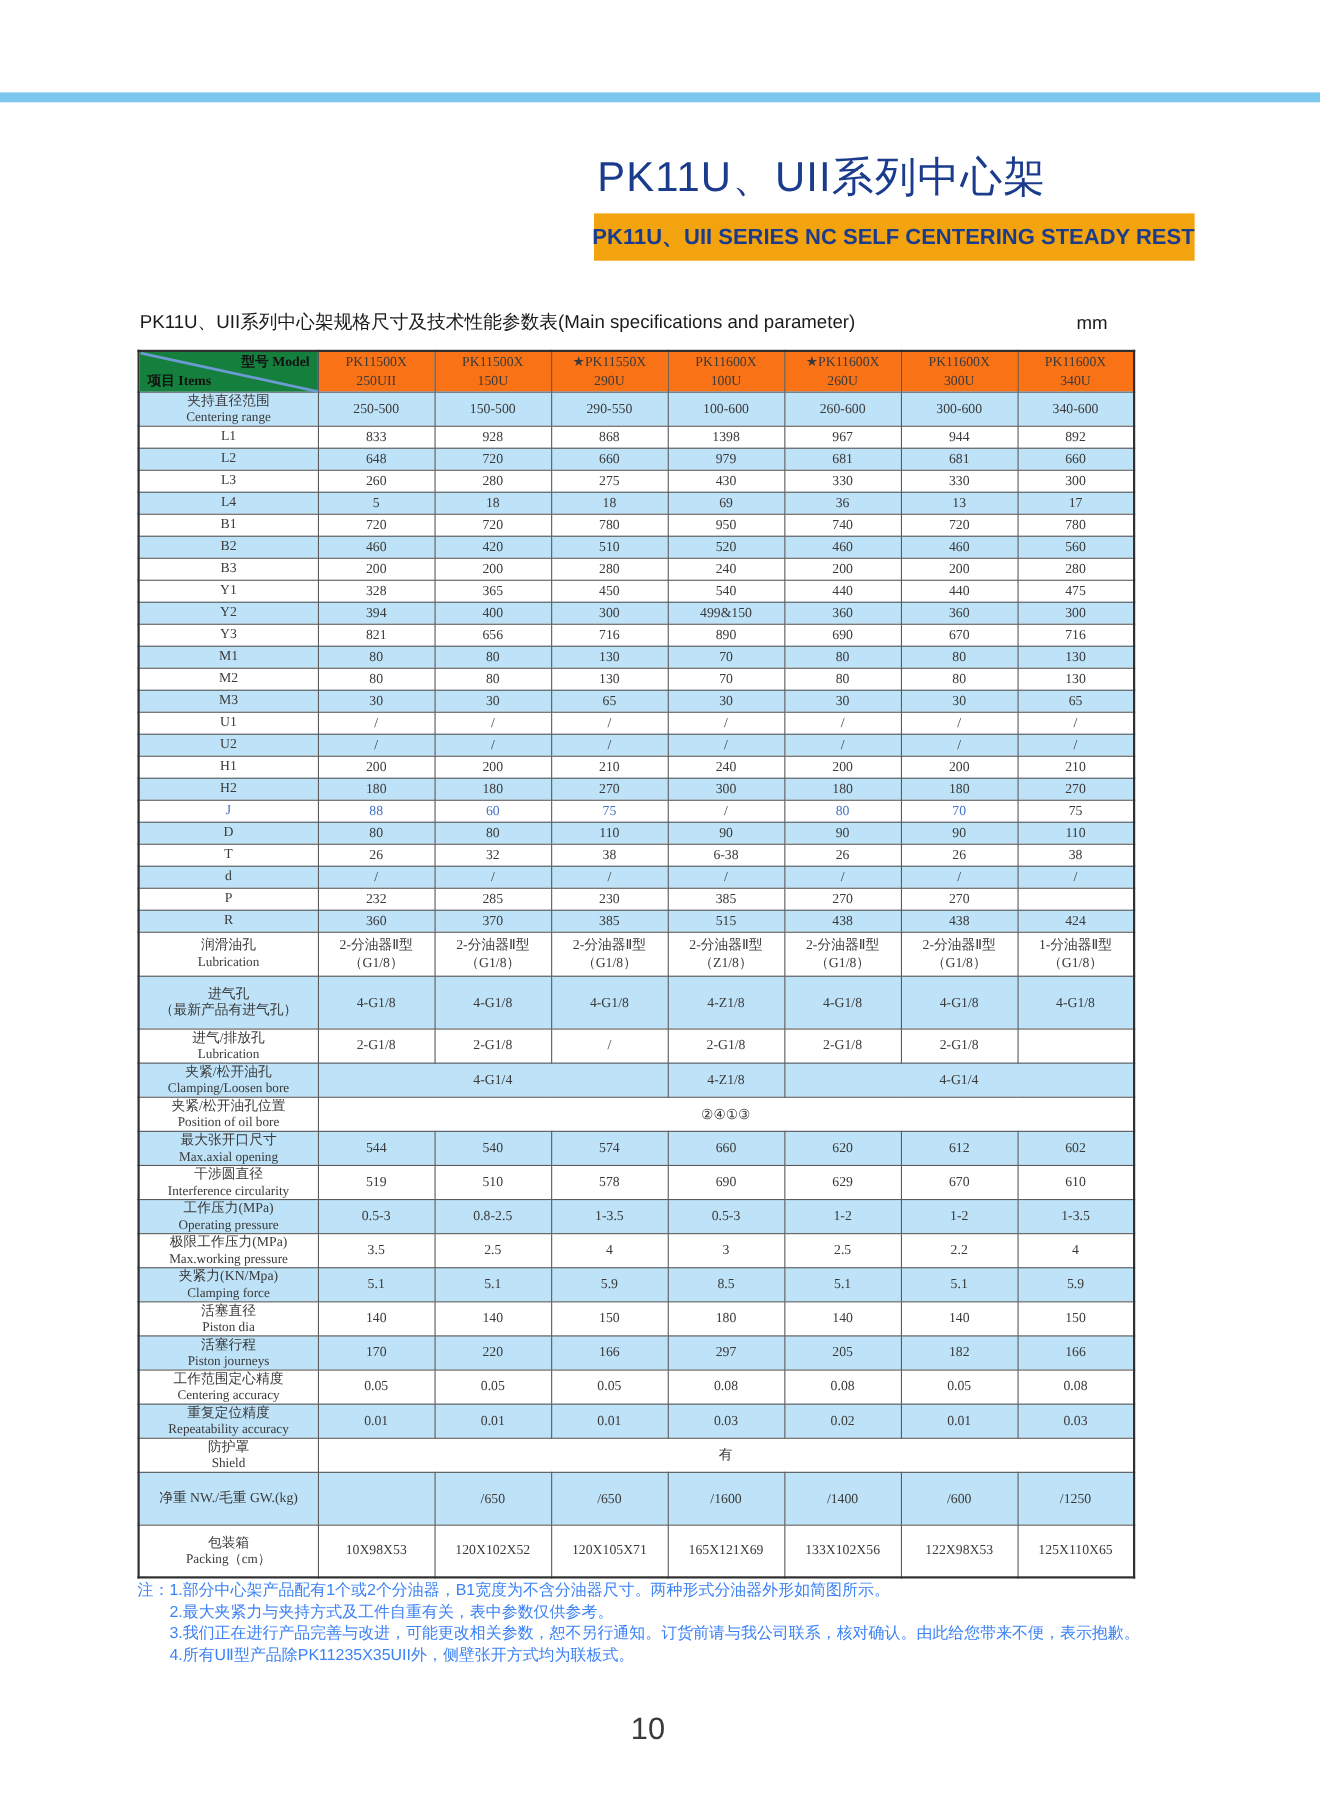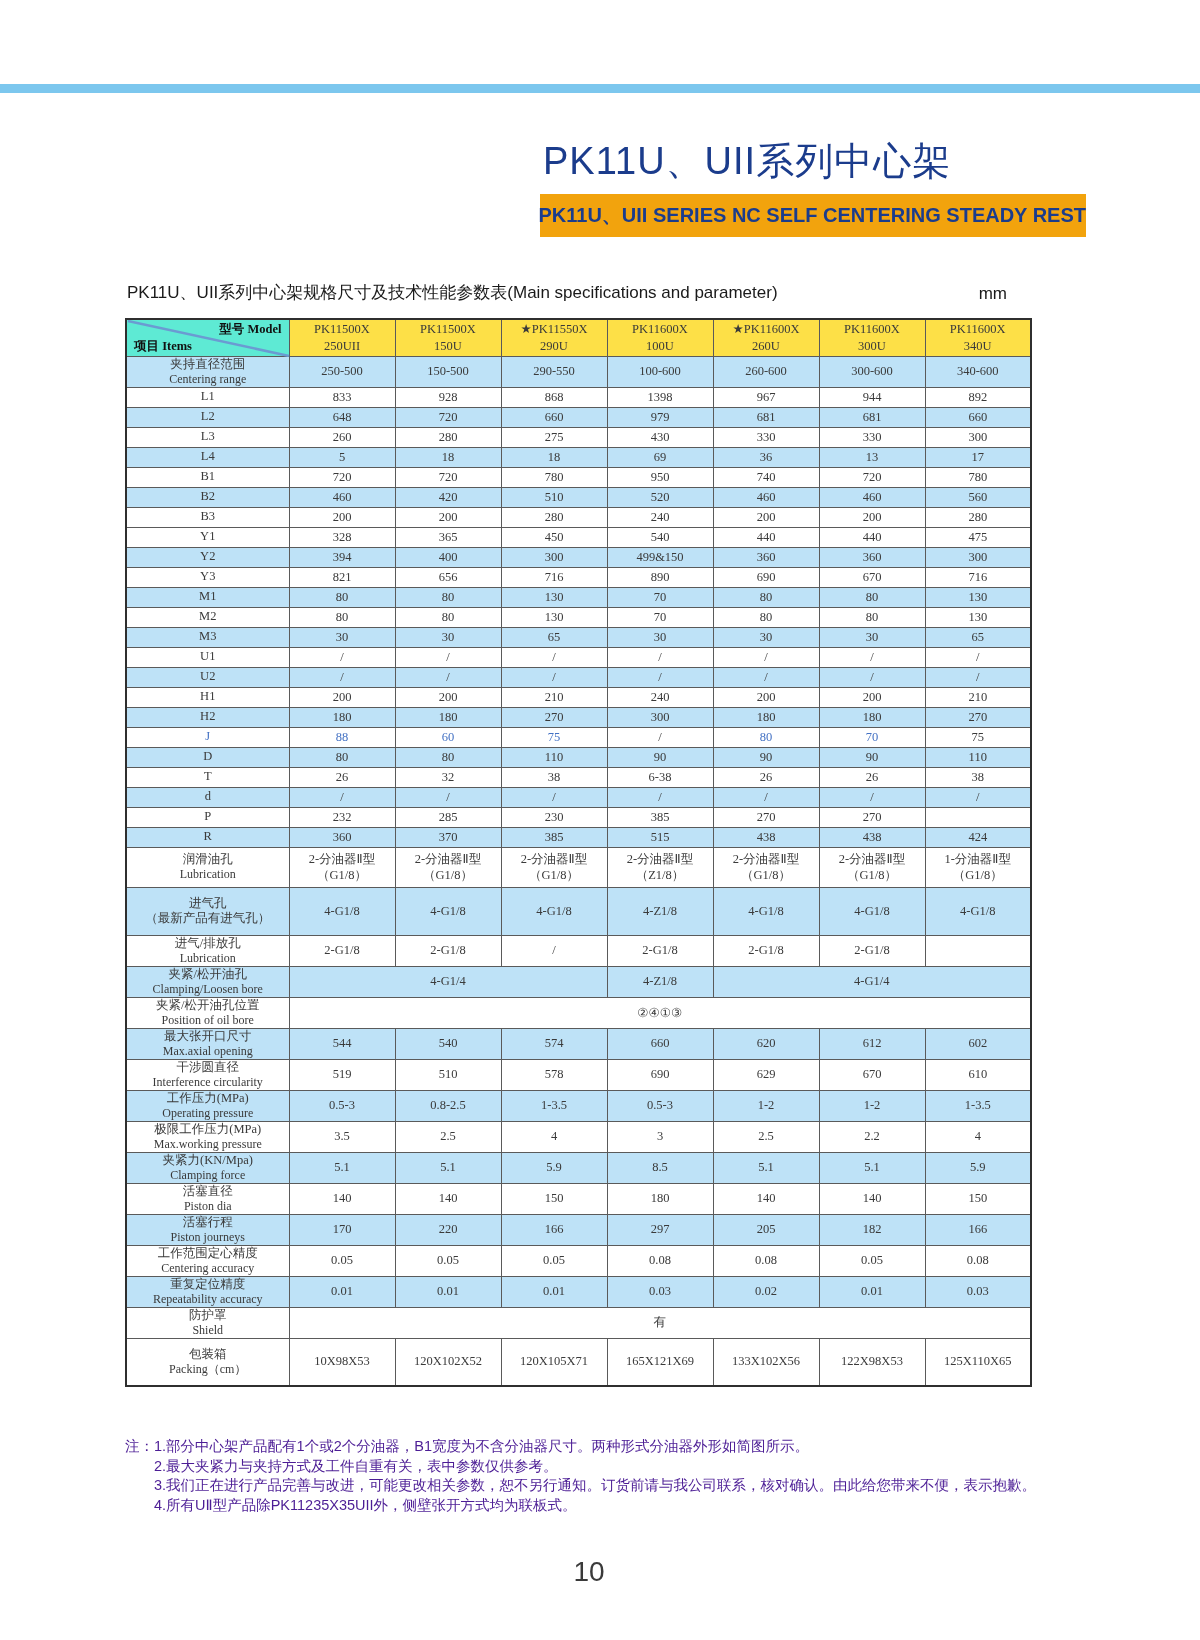--- a/index.html
+++ b/index.html
@@ -33,36 +33,36 @@
     border:2px solid #2f2f2f;
   }
   table.spec th, table.spec td {
     border:1px solid #5a5a5a; text-align:center; vertical-align:middle;
     color:#3a3a3a; font-size:12.5px; padding:0 1px; font-weight:normal;
   }
   tr.shaded { background:#bee2f7; }
   tr.h37 { height:37px; } tr.h31 { height:31px; } tr.h20 { height:20px; }
   tr.h34 { height:48px; } tr.h40 { height:40px; }
 
-  th.corner { position:relative; background:#5eead4; }
+  th.corner { position:relative; background:#15803d; }
   th.corner svg { position:absolute; left:0; top:0; }
   th.corner .c-tr { position:absolute; top:1px; right:7px; font-weight:bold; color:#111; font-size:12.5px; }
   th.corner .c-bl { position:absolute; bottom:1px; left:7px; font-weight:bold; color:#111; font-size:12.5px; }
-  th.model-th { font-weight:bold; color:#222; line-height:1.35; background:#fde047; }
+  th.model-th { font-weight:bold; color:#222; line-height:1.35; background:#f97316; }
   th.label-cell { font-weight:bold; color:#111; line-height:1.22; }
   th.label-cell .lz { font-size:12.5px; }
   th.label-cell .le { font-size:12px; }
   .pre { white-space:pre-line; }
   td.sm { font-size:11.5px; line-height:1.3; }
   .blue-val { color:#4472c4 !important; }
   th.label-cell.blue-val .lz { color:#4472c4; }
 
   .notes {
     position:absolute; left:125px; top:1437px; width:960px;
-    font-size:14.5px; color:#4c1d95; line-height:19.5px;
+    font-size:14.5px; color:#3b82f6; line-height:19.5px;
     font-family:"Liberation Sans", sans-serif;
   }
   .note-line { padding-left:29px; }
   .note-line.first { padding-left:0; }
   .page-number {
     position:absolute; left:0; top:1556px; width:1178px; text-align:center;
     font-size:28px; color:#3a3a3a;
   }
 </style>
 </head>
@@ -600,20 +600,32 @@
         <td class="pre">0.01</td>
         <td class="pre">0.03</td>
       </tr>
       <tr class="h31">
         <th class="label-cell">
           <div class="lz pre">防护罩</div>
           <div class="le">Shield</div>
         </th>
         <td colspan="7">有</td>
       </tr>
+      <tr class="shaded h34">
+        <th class="label-cell">
+          <div class="lz pre">净重 NW./毛重 GW.(kg)</div>
+        </th>
+        <td class="pre"></td>
+        <td class="pre">/650</td>
+        <td class="pre">/650</td>
+        <td class="pre">/1600</td>
+        <td class="pre">/1400</td>
+        <td class="pre">/600</td>
+        <td class="pre">/1250</td>
+      </tr>
       <tr class="h34">
         <th class="label-cell">
           <div class="lz pre">包装箱</div>
           <div class="le">Packing（cm）</div>
         </th>
         <td class="pre">10X98X53</td>
         <td class="pre">120X102X52</td>
         <td class="pre">120X105X71</td>
         <td class="pre">165X121X69</td>
         <td class="pre">133X102X56</td>

